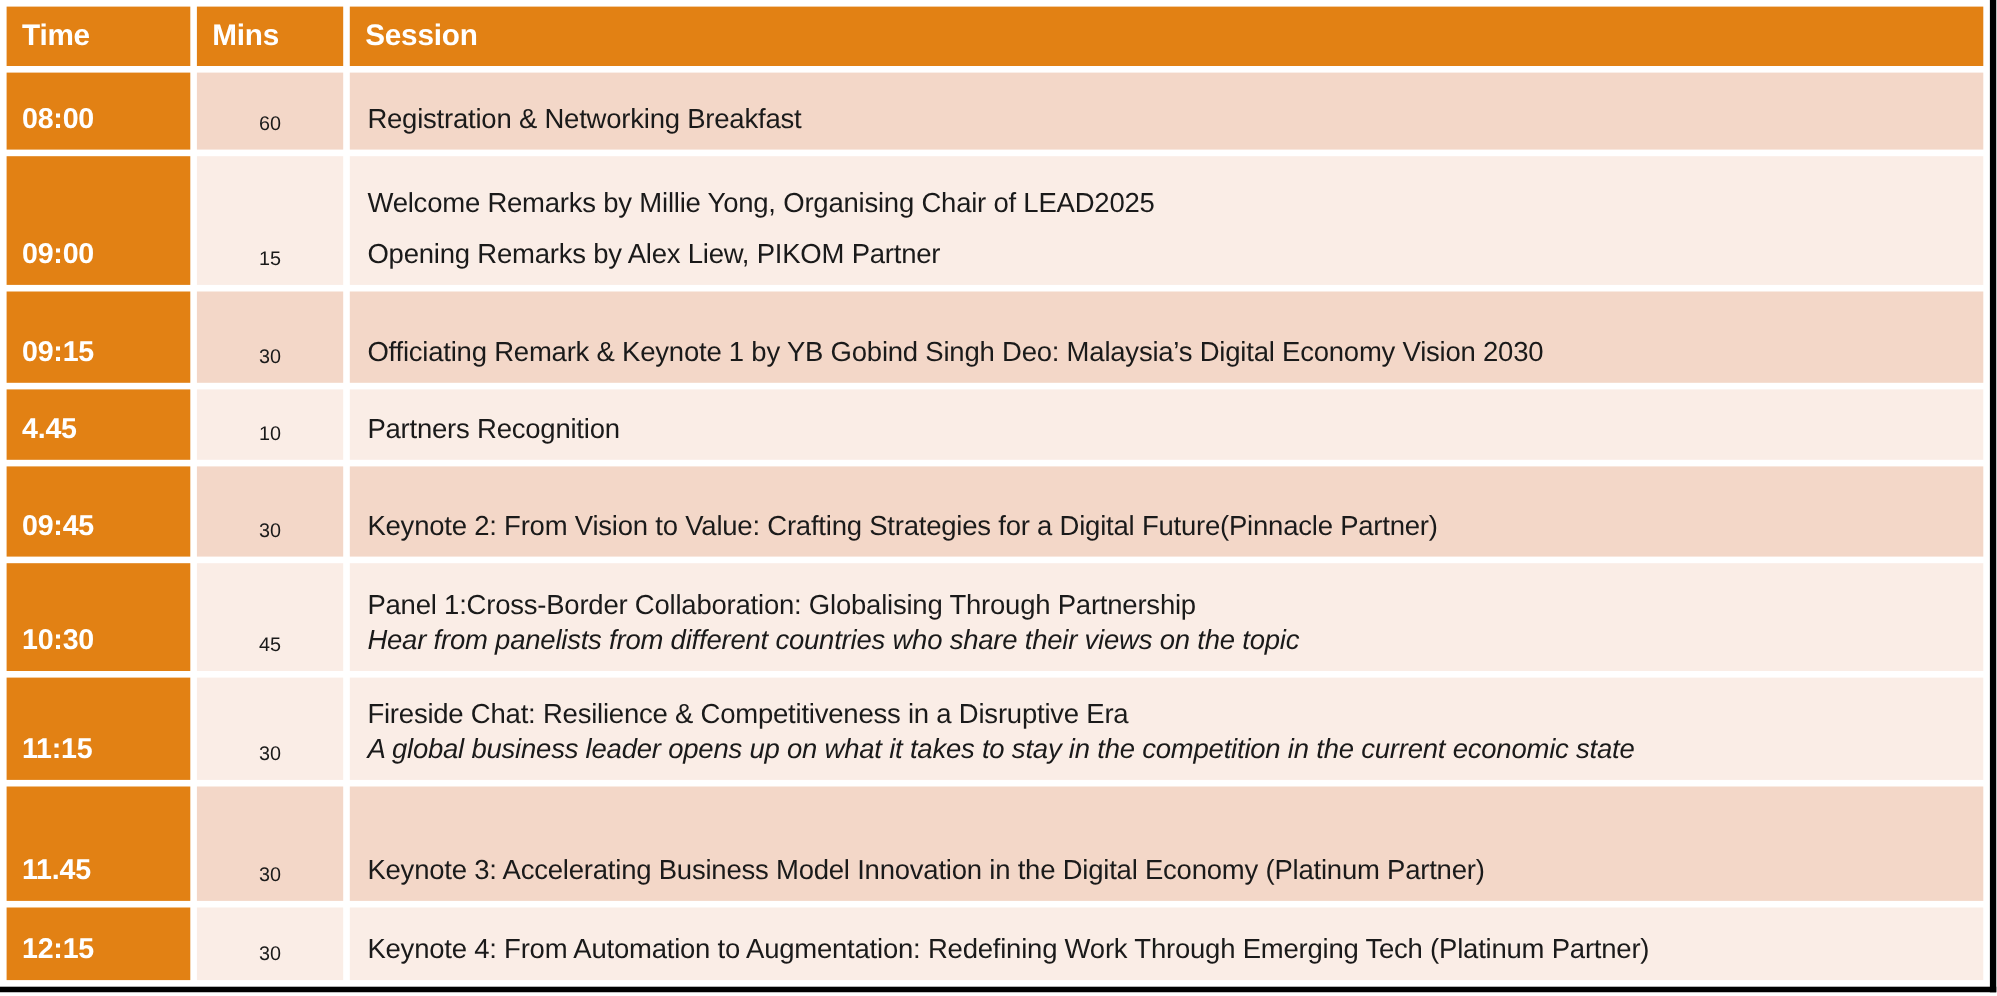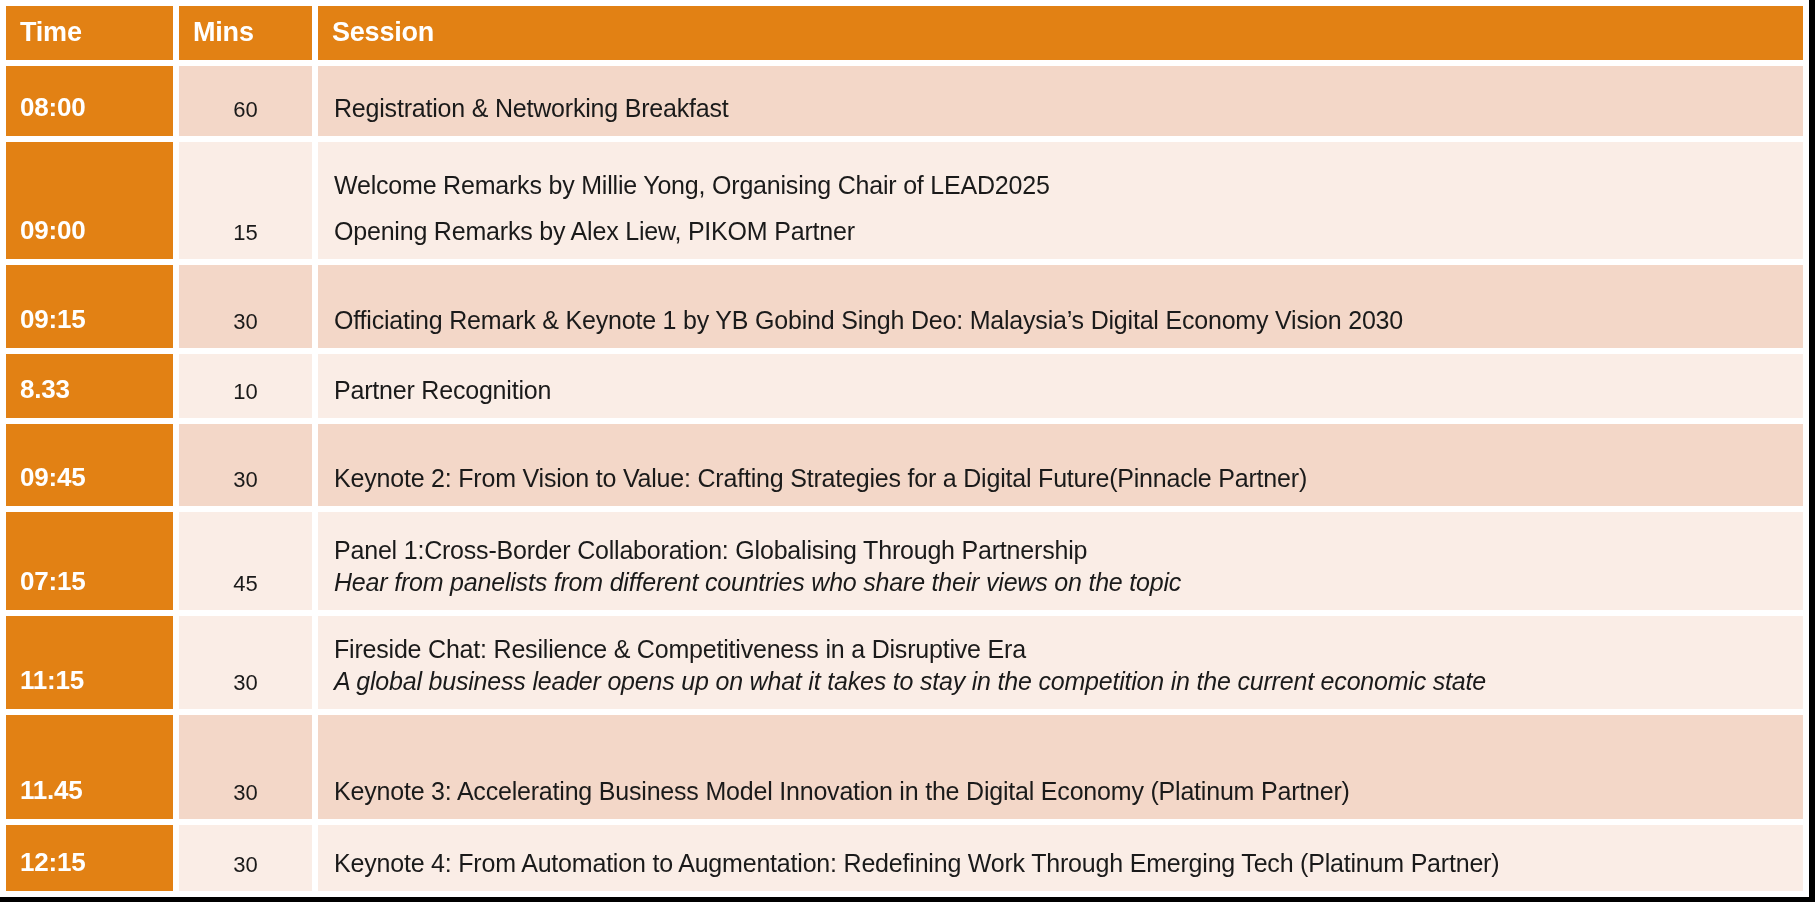--- a/index.html
+++ b/index.html
@@ -62,21 +62,21 @@
   }
   td.time {
     background: var(--accent, #E28114);
     color: var(--text-light, #fff);
     font-size: 26px;
     font-weight: bold;
     padding: 0 0 13px 14px;
     letter-spacing: -0.2px;
   }
   td.mins {
-    font-size: 22px;
+    font-size: 18px;
     color: var(--text-dark, #1a1a1a);
     text-align: center;
     padding: 0 0 13px 0;
   }
   td.session {
     font-size: 25px;
     color: var(--text-dark, #1a1a1a);
     text-align: left;
     padding: 12px 18px 13px 16px;
     letter-spacing: -0.2px;
@@ -126,35 +126,35 @@
             </td>
           </tr>
           <tr class="band-dark">
             <td class="time">09:15</td>
             <td class="mins">30</td>
             <td class="session">
               <div class="line">Officiating Remark &amp; Keynote 1 by YB Gobind Singh Deo: Malaysia’s Digital Economy Vision 2030</div>
             </td>
           </tr>
           <tr class="band-light">
-            <td class="time">8.33</td>
+            <td class="time">4.45</td>
             <td class="mins">10</td>
             <td class="session">
-              <div class="line">Partner Recognition</div>
+              <div class="line">Partners Recognition</div>
             </td>
           </tr>
           <tr class="band-dark">
             <td class="time">09:45</td>
             <td class="mins">30</td>
             <td class="session">
               <div class="line">Keynote 2: From Vision to Value: Crafting Strategies for a Digital Future(Pinnacle Partner)</div>
             </td>
           </tr>
           <tr class="band-light">
-            <td class="time">07:15</td>
+            <td class="time">10:30</td>
             <td class="mins">45</td>
             <td class="session">
               <div class="line">Panel 1:Cross-Border Collaboration: Globalising Through Partnership</div>
               <div class="line italic">Hear from panelists from different countries who share their views on the topic</div>
             </td>
           </tr>
           <tr class="band-light">
             <td class="time">11:15</td>
             <td class="mins">30</td>
             <td class="session">

